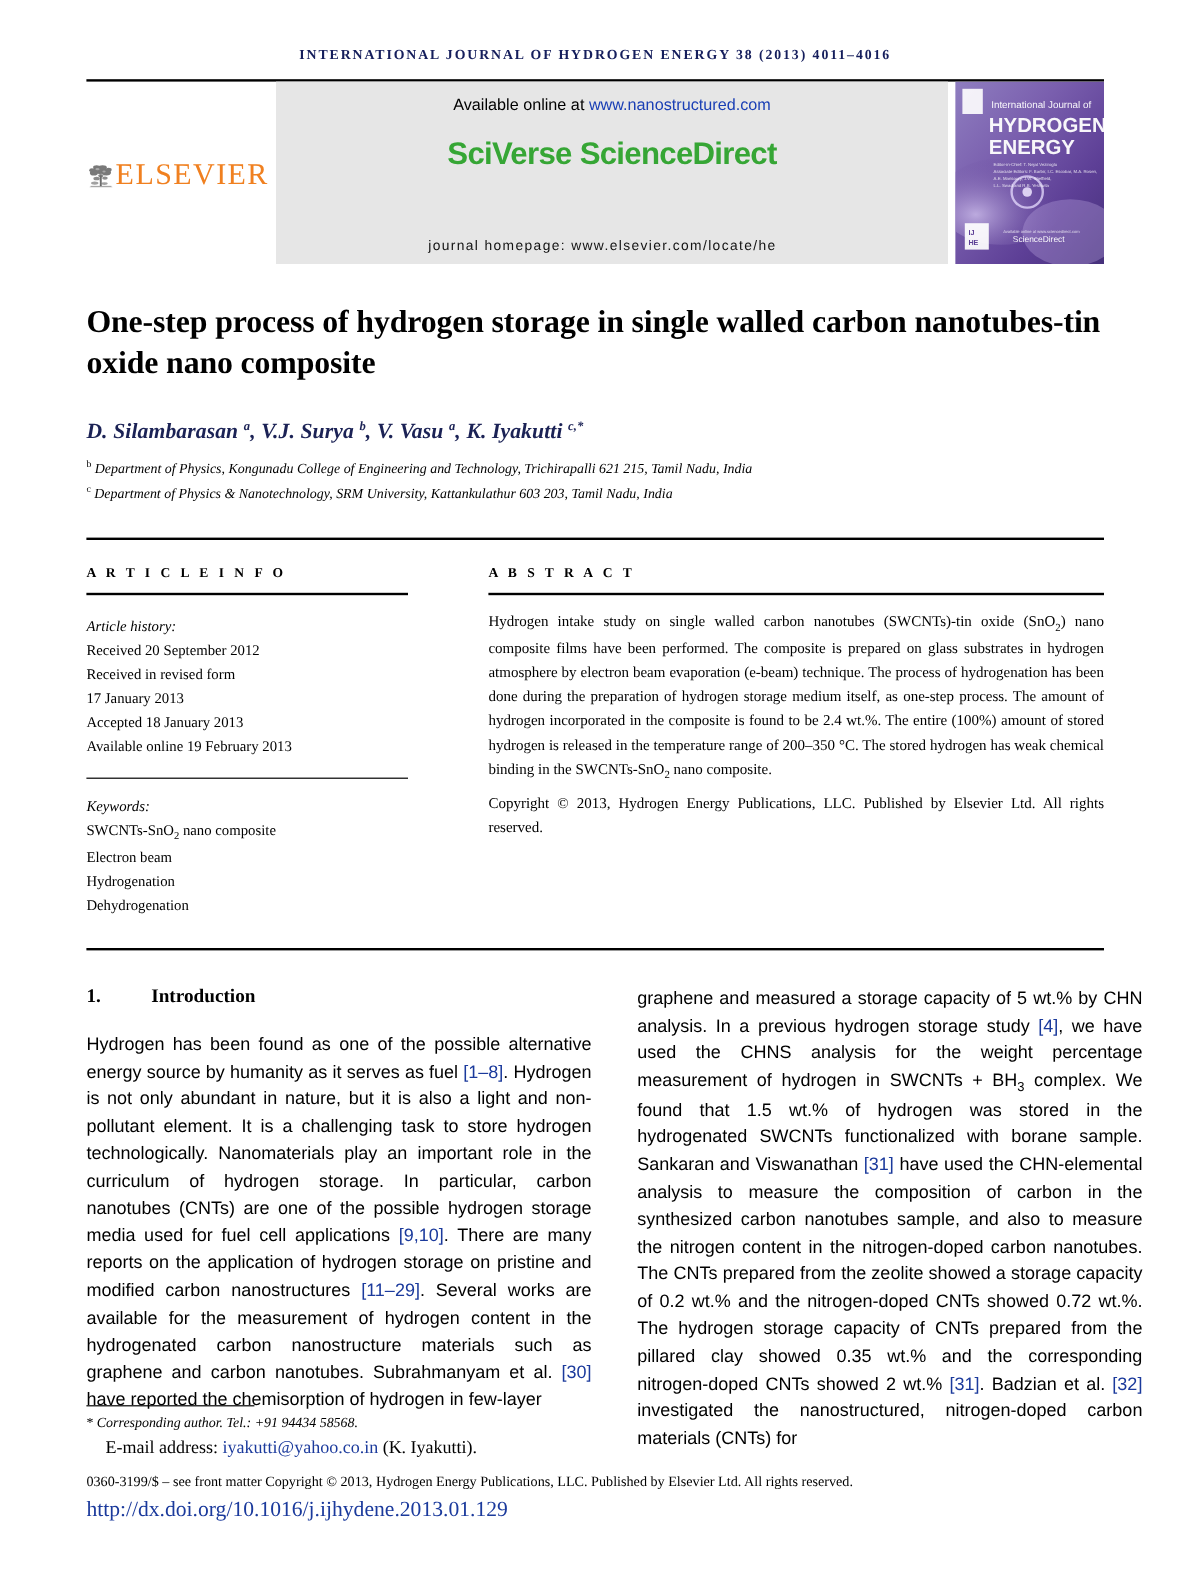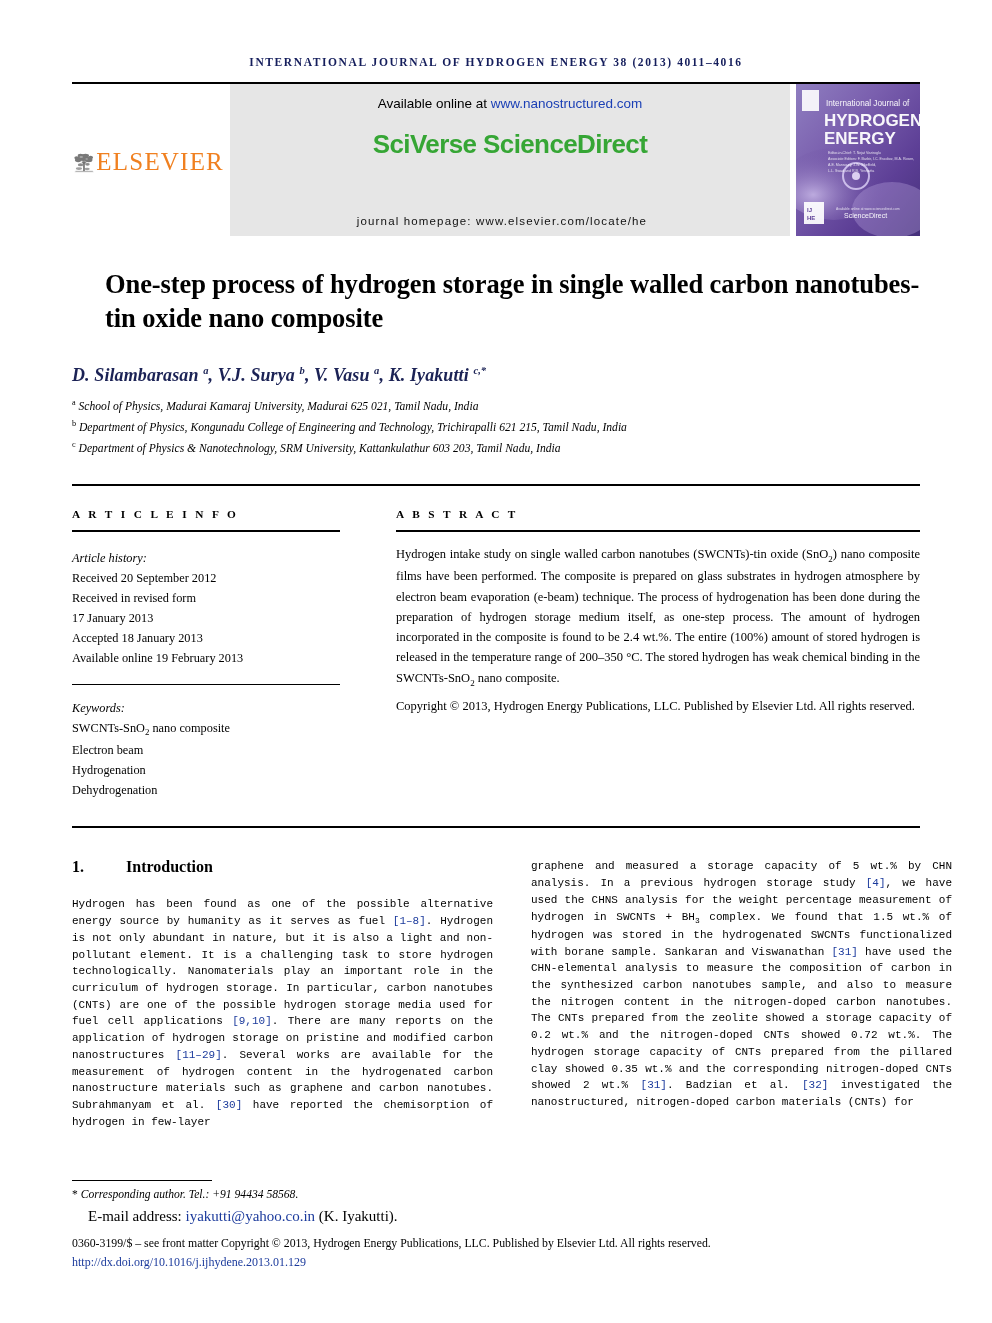--- a/index.html
+++ b/index.html
@@ -23,21 +23,21 @@
   }
 
   
   .running-head {
     text-align: center;
     font-family: "Liberation Serif", serif;
     font-size: 11.5px;
     letter-spacing: 1.6px;
     color: #151e5c;
     font-weight: bold;
-    padding-top: 56px;
+    padding-top: 40px;
     text-transform: uppercase;
   }
 
   
   .header-band {
     position: relative;
     margin: 14px 72px 0 72px;
     border-top: 2.5px solid #000;
     height: 152px;
   }
@@ -117,21 +117,20 @@
   .content {
     margin: 0 72px;
   }
   .art-title {
     font-family: "Liberation Serif", serif;
     font-weight: bold;
     font-size: 26.5px;
     line-height: 1.27;
     margin-top: 32px;
     letter-spacing: -0.1px;
-    margin-left: 33px;
   }
   .authors {
     font-family: "Liberation Serif", serif;
     font-weight: bold;
     font-style: italic;
     font-size: 18px;
     color: #1b2255;
     margin-top: 30px;
     letter-spacing: 0.1px;
   }
@@ -152,21 +151,21 @@
     vertical-align: super;
     font-style: normal;
   }
 
   
   .info-band {
     margin-top: 26px;
     border-top: 2.2px solid #000;
     padding-top: 22px;
     display: flex;
-    gap: 0;
+    gap: 11px;
   }
   .col-info { width: 268px; flex: 0 0 268px; }
   .col-abs  { flex: 1 1 auto; margin-left: 56px; }
 
   .sec-label {
     font-family: "Liberation Serif", serif;
     font-weight: bold;
     font-size: 11.3px;
     letter-spacing: 2.9px;
   }
@@ -215,22 +214,22 @@
   .bcol { width: 421px; flex: 0 0 421px; }
   .sec-head {
     font-family: "Liberation Serif", serif;
     font-weight: bold;
     font-size: 16px;
     margin-bottom: 20px;
     display: flex;
   }
   .sec-num { width: 54px; flex: 0 0 54px; }
   .para {
-    font-family: Liberation Mono, monospace;
-    font-size: 11px;
+    font-family: Liberation Sans, sans-serif;
+    font-size: 15px;
     line-height: 1.52;
     text-align: justify;
     margin: 0;
     hyphens: none;
   }
   .ref { color: #1b3a9c; }
 
   
   .footer {
     position: absolute;
@@ -258,21 +257,21 @@
   }
   .mail-link { color: #1b3a9c; }
   .issn-line {
     font-family: "Liberation Serif", serif;
     font-size: 11.8px;
     margin-top: 7px;
     line-height: 1.5;
   }
   .doi-line {
     font-family: "Liberation Serif", serif;
-    font-size: 12px;
+    font-size: 18px;
     color: #1b3a9c;
     line-height: 1.5;
   }
   sub { font-size: 0.72em; }
 </style>
 </head>
 <body>
 
 <div class="page">
 
@@ -374,21 +373,20 @@
     </div>
   </div>
 
   <div class="content">
 
     <div class="art-title">One-step process of hydrogen storage in single walled carbon nanotubes-tin oxide nano composite</div>
 
     <div class="authors">D. Silambarasan <sup>a</sup>, V.J. Surya <sup>b</sup>, V. Vasu <sup>a</sup>, K. Iyakutti <sup>c,*</sup></div>
 
     <div class="affils">
-      <div><sup>a</sup> <span>School of Physics, Madurai Kamaraj University, Madurai 625 021, Tamil Nadu, India</span></div>
       <div><sup>b</sup> <span>Department of Physics, Kongunadu College of Engineering and Technology, Trichirapalli 621 215, Tamil Nadu, India</span></div>
       <div><sup>c</sup> <span>Department of Physics &amp; Nanotechnology, SRM University, Kattankulathur 603 203, Tamil Nadu, India</span></div>
     </div>
 
     <div class="info-band">
       <div class="col-info">
         <div class="sec-label">A R T I C L E  I N F O</div>
         <div class="rule"></div>
         <div class="info-body">
           <div class="it">Article history:</div>

